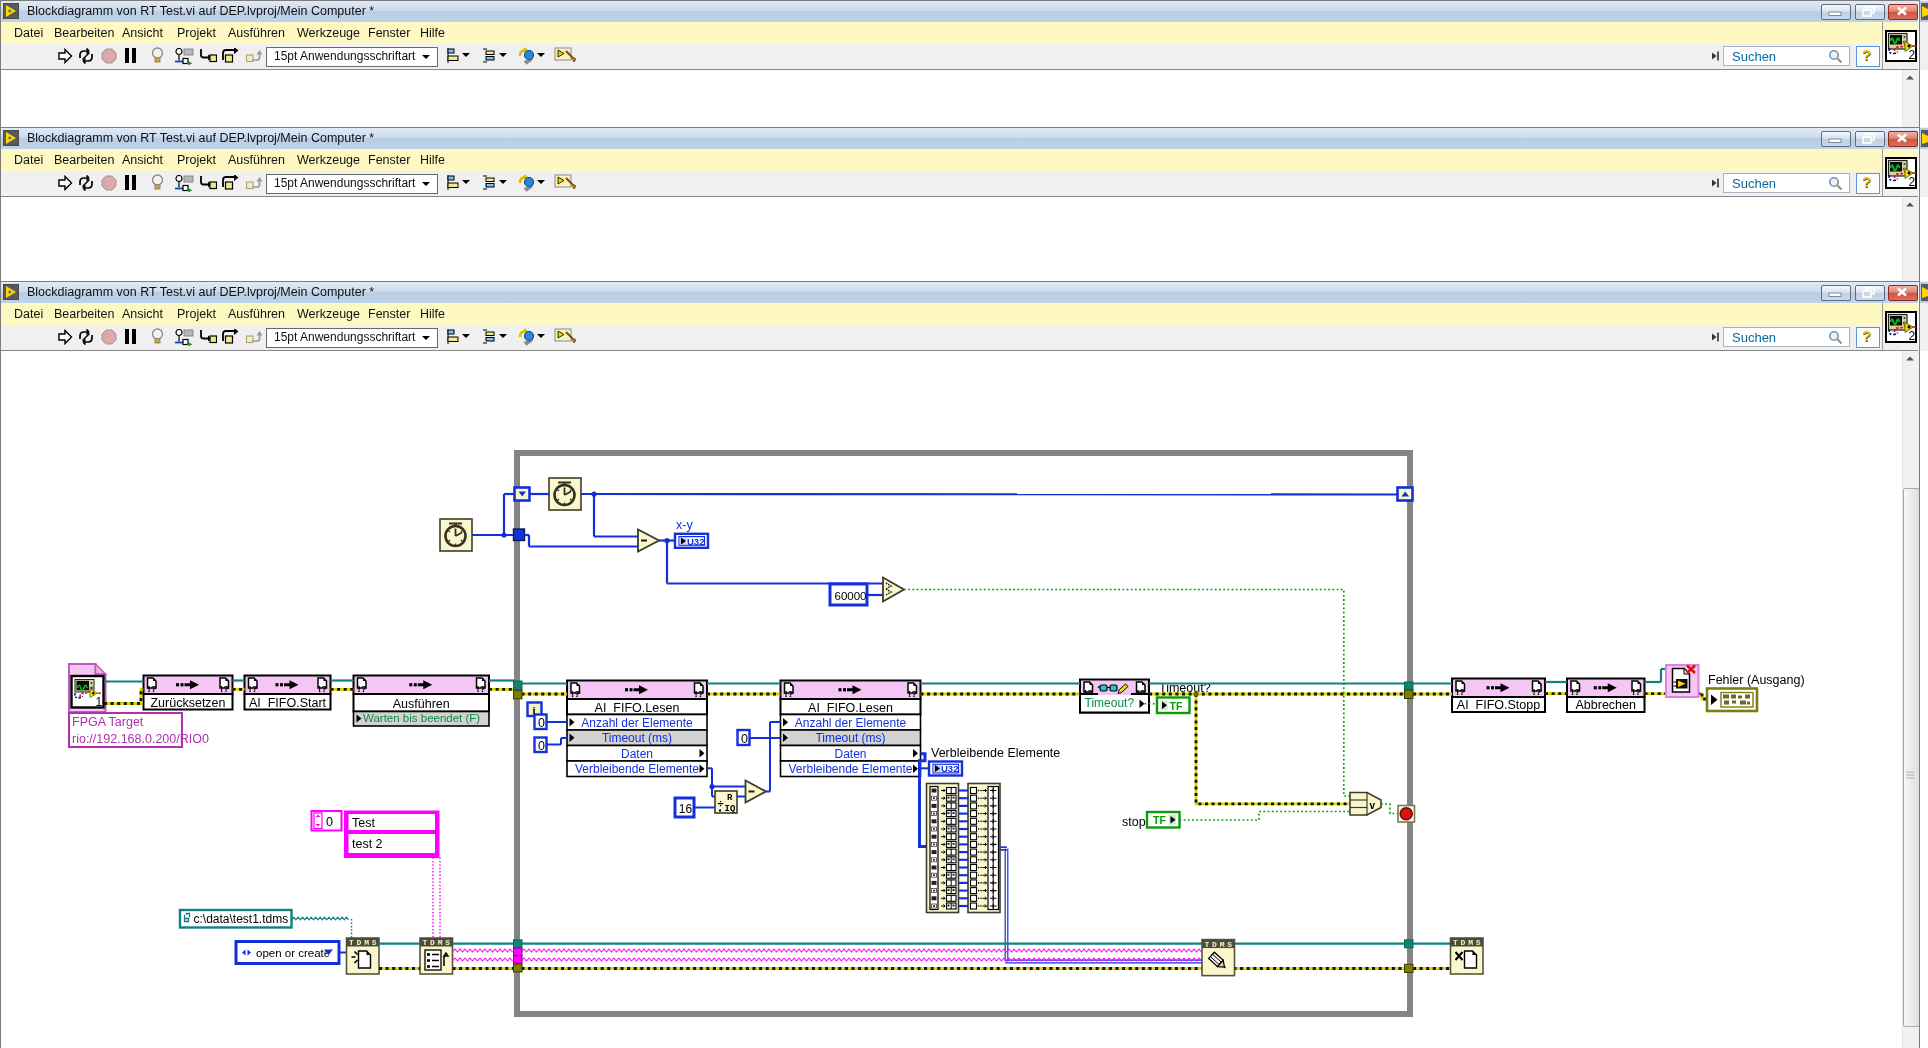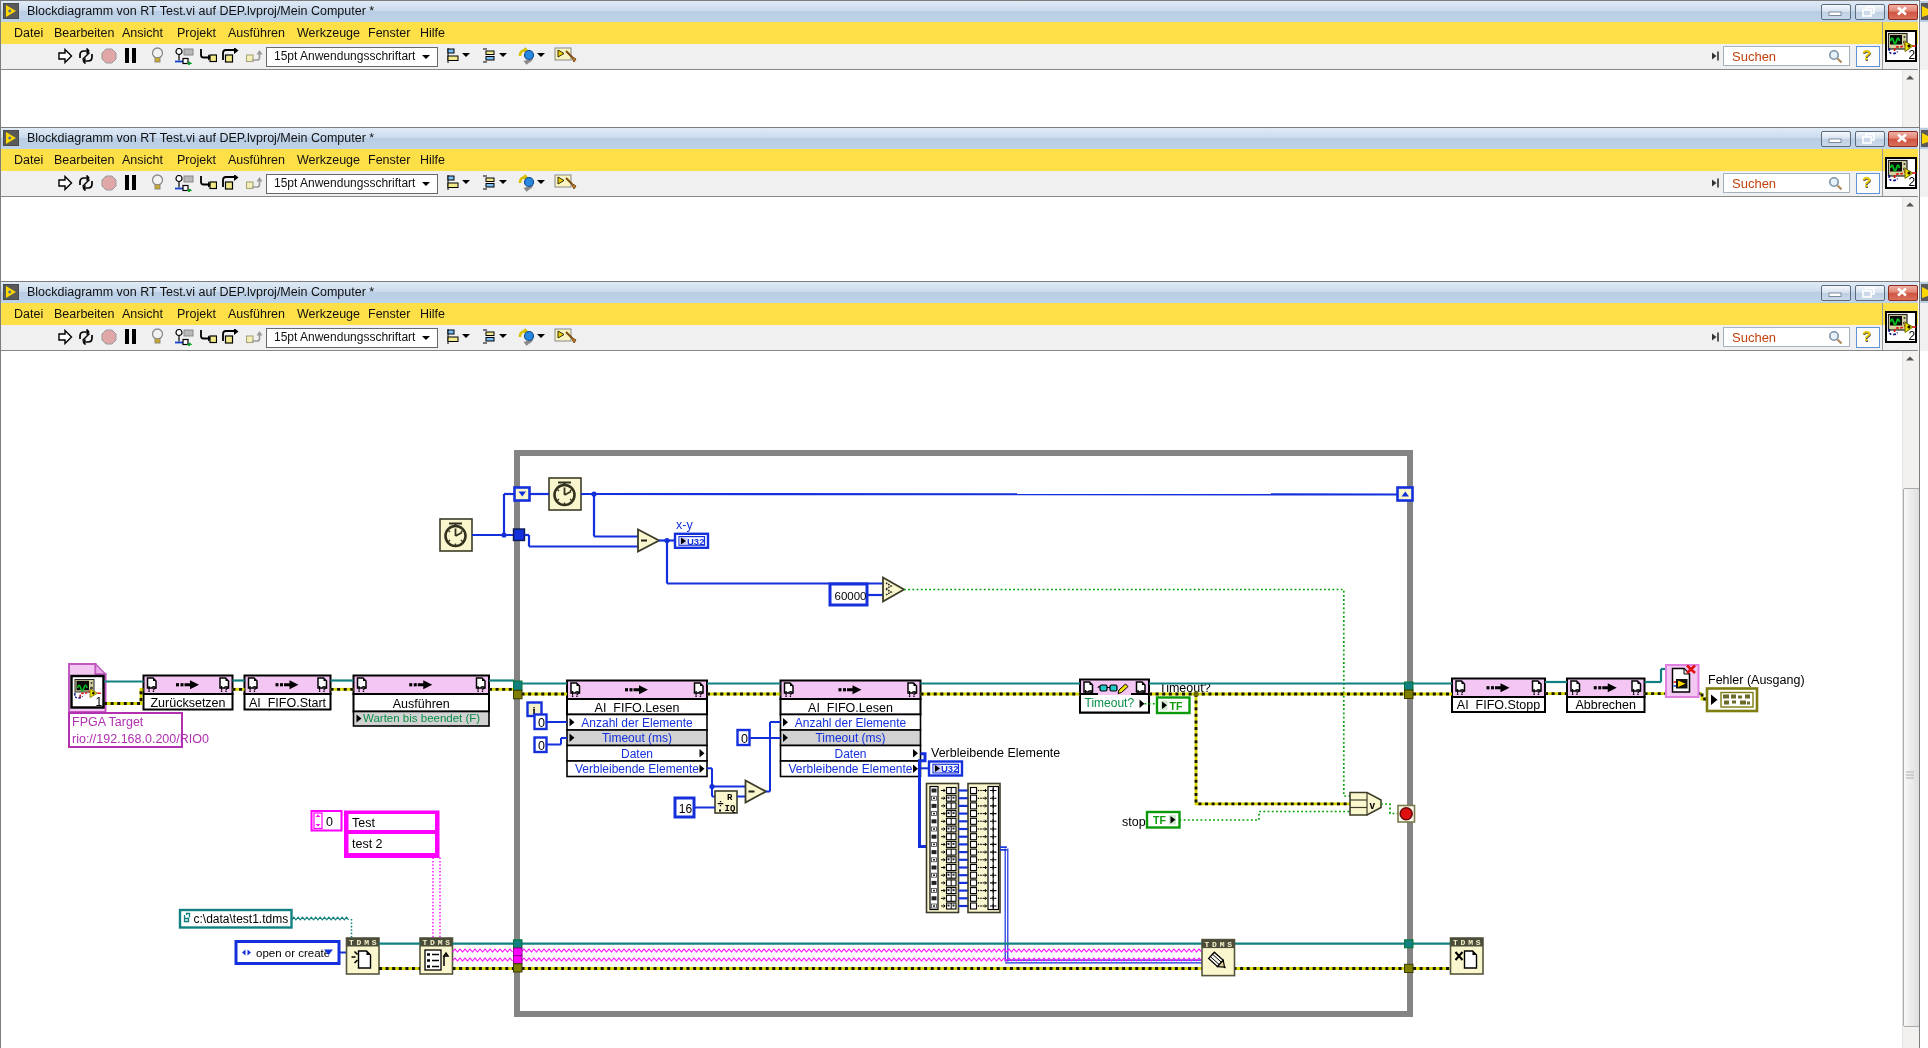--- a/index.html
+++ b/index.html
@@ -1,28 +1,28 @@
 <!DOCTYPE html>
 <html><head><meta charset="utf-8">
 <style>
 html,body{margin:0;padding:0;}
 body{width:1928px;height:1048px;position:relative;overflow:hidden;background:#fff;
  font-family:"Liberation Sans",sans-serif;}
 .abs{position:absolute;}
 .titlebar{left:1px;width:1917px;height:21px;
  background:linear-gradient(#dfeaf6 0%,#ccdcee 45%,#b9cde4 50%,#bed3e8 100%);}
 .titletxt{left:27px;top:4px;font-size:12.5px;color:#101010;white-space:nowrap;text-align:center;}
-.menubar{left:1px;width:1917px;height:22px;background:#fde047;}
+.menubar{left:1px;width:1917px;height:22px;background:#fef9c3;}
 .menubar span{position:absolute;top:4px;font-size:12.5px;color:#111;}
 .toolbar{left:1px;width:1917px;height:25px;background:#f0f0f0;border-bottom:1px solid #888;}
 .winborder{left:0px;width:1919px;border:1px solid #7d7d7d;border-bottom:none;}
 .fontbox{left:266px;top:3px;width:163px;height:17px;background:#fff;border:1px solid #696969;
  font-size:12px;color:#111;padding:1px 0 0 7px;}
 .searchbox{left:1723px;top:2px;width:117px;height:16px;background:#fff;border:1px solid #a5b2c1;
- font-size:13px;color:#c2410c;padding:2px 0 0 8px;}
+ font-size:13px;color:#0369a1;padding:2px 0 0 8px;}
 .helpbtn{left:1856px;top:1px;width:22px;height:19px;background:#fdfdfd;border:1px solid #5e93d4;}
 .capbtn{top:4px;width:28px;height:14px;border:1px solid #5d6b7a;border-radius:2px;}
 .mincap{left:1821px;background:linear-gradient(#f6f9fc,#d4e0ee 50%,#bfd0e4 50%,#cad9ea);}
 .maxcap{left:1855px;background:linear-gradient(#f6f9fc,#d4e0ee 50%,#bfd0e4 50%,#cad9ea);}
 .closecap{left:1888px;background:linear-gradient(#f0b0a4 0%,#e08573 45%,#cf5340 50%,#d8705c 100%);border-color:#8e2b1e;}
 </style></head><body>
 <div class="abs winborder" style="top:0px;height:127px"></div>
 <div class="abs titlebar" style="top:1px"></div>
 <svg class="abs" style="left:3px;top:3px" width="16" height="16">
     <rect x="0" y="0" width="16" height="16" fill="#595959" stroke="#3c3c3c"></rect>

